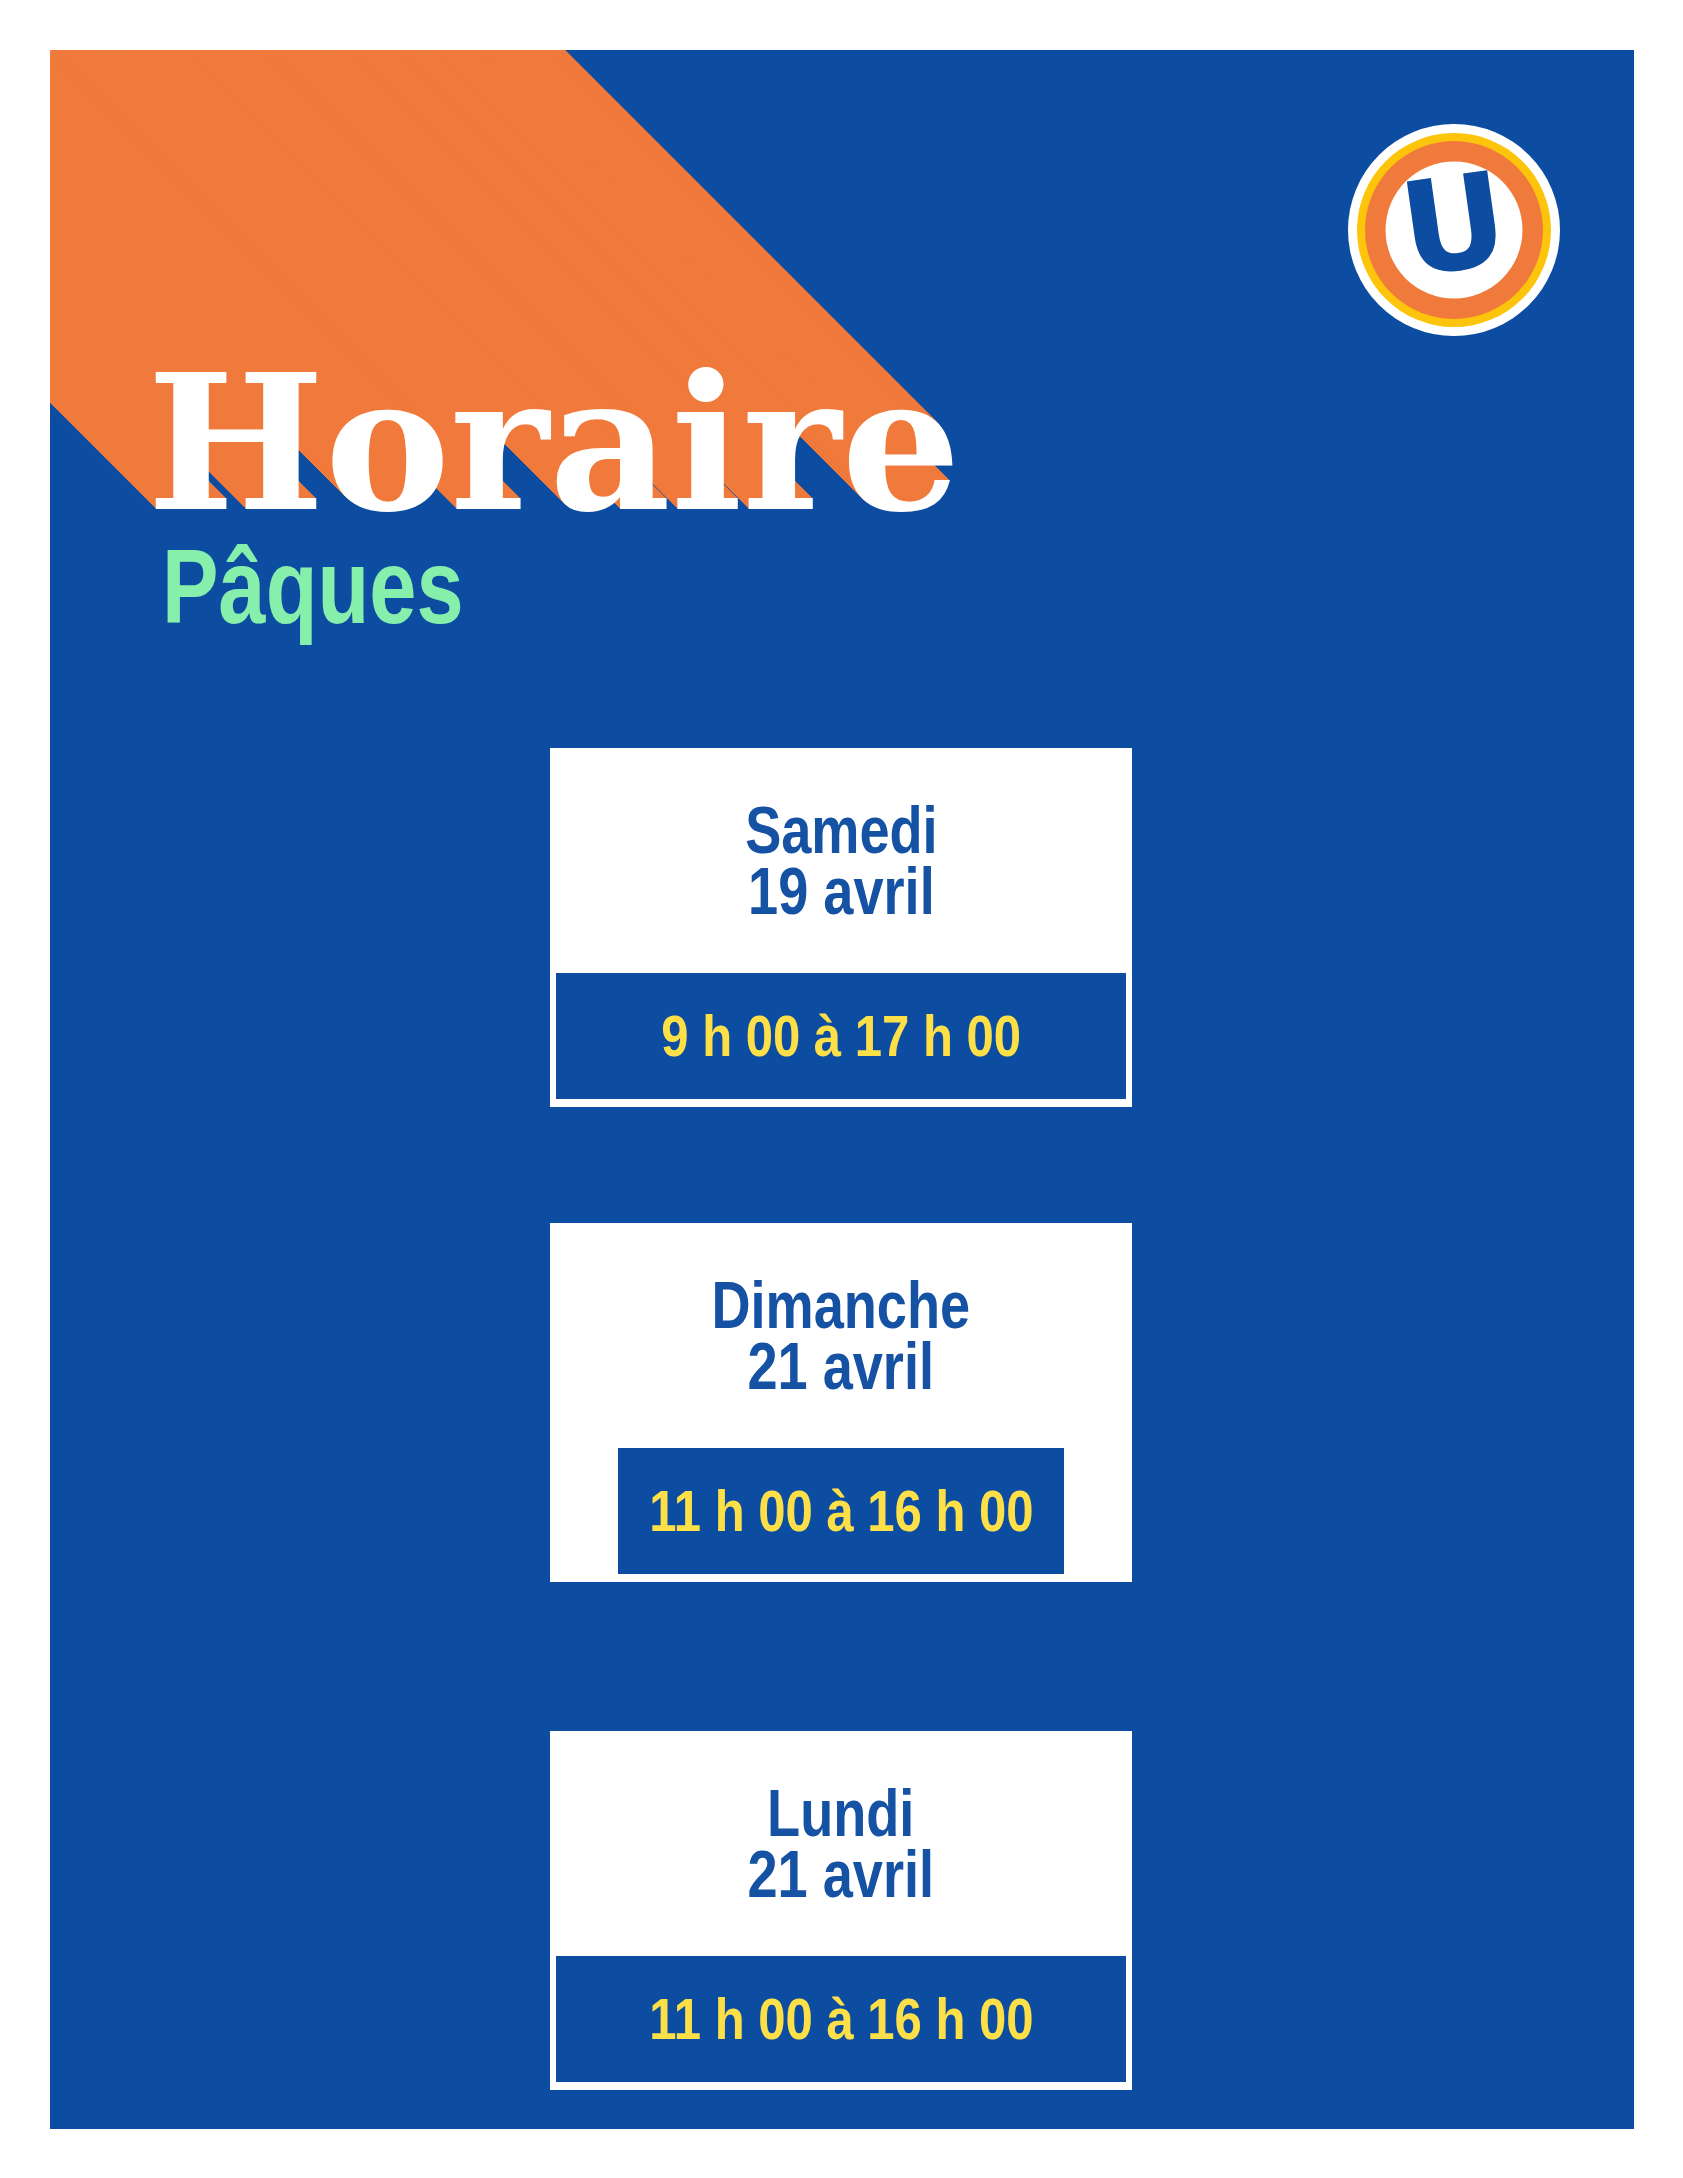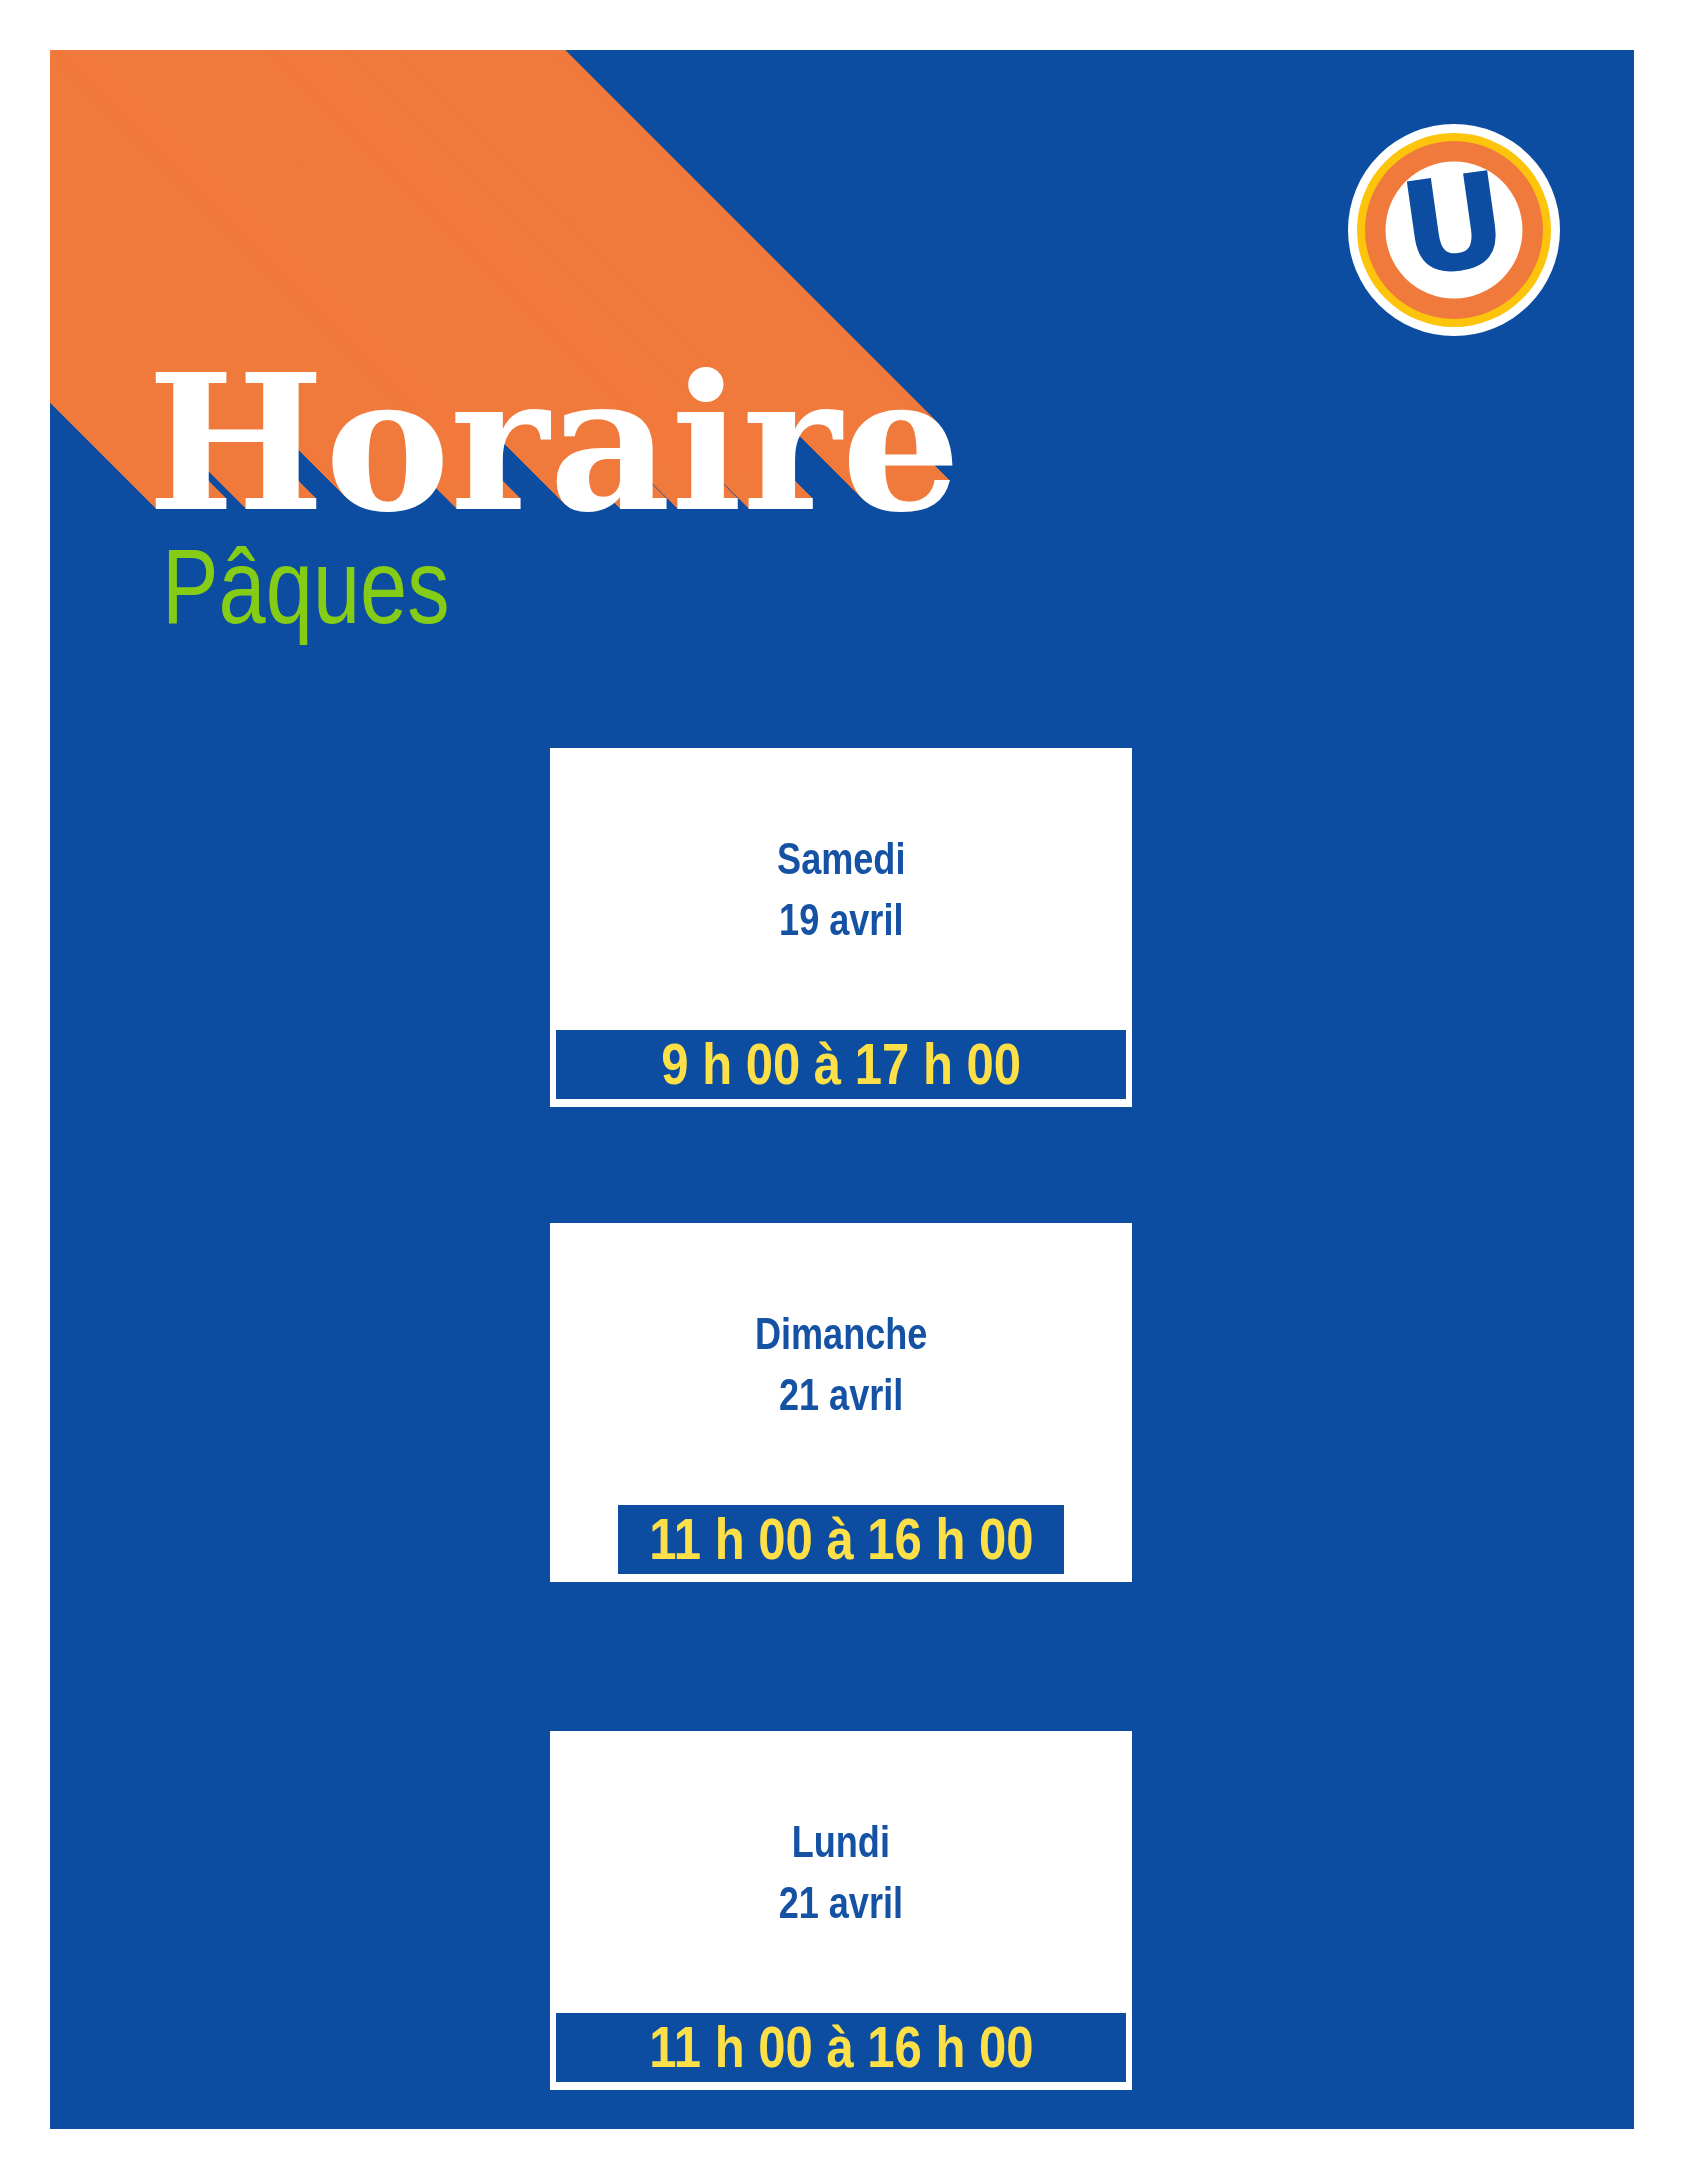--- a/index.html
+++ b/index.html
@@ -6,42 +6,42 @@
   .page{position:relative;width:1683px;height:2178px;background:#ffffff;overflow:hidden;
         font-family:"Liberation Sans",sans-serif;}
   .canvas{position:absolute;left:50px;top:50px;width:1584px;height:2079px;
           background:#0d4da1;overflow:hidden;}
 
   
   .title{position:absolute;left:97px;top:299px;margin:0;
          font-family:"DejaVu Serif",serif;font-weight:bold;
          font-size:188px;line-height:1;color:#ffffff;white-space:nowrap;z-index:2;}
   .subtitle{position:absolute;left:112px;top:483px;z-index:2;
-            font-size:106px;line-height:1;font-weight:normal;color:#84cc16;white-space:nowrap;}
+            font-size:106px;line-height:1;font-weight:bold;color:#86efac;white-space:nowrap;}
   .subtitle .squeeze{display:inline-block;transform:scaleX(0.80);transform-origin:left center;}
 
   
   .logo{position:absolute;left:1298px;top:74px;width:212px;height:212px;z-index:2;}
   .logo .ring,.logo .disc{position:absolute;border-radius:50%;top:50%;left:50%;
                           transform:translate(-50%,-50%);}
   .ring-outer {width:212px;height:212px;background:#ffffff;}
   .ring-yellow{width:194px;height:194px;background:#fcc40a;}
   .ring-orange{width:178px;height:178px;background:#f07a3c;}
   .disc-inner {width:137px;height:137px;background:#ffffff;}
   .logo .u{position:absolute;top:50%;left:50%;
            transform:translate(-50%,-54%) rotate(-8deg);
            font-family:"DejaVu Sans",sans-serif;font-weight:bold;font-size:129px;
            line-height:1;color:#0d4da1;}
 
   
   .card{position:absolute;left:500px;width:582px;height:359px;background:#ffffff;
         box-sizing:border-box;padding:0 6px 8px 6px;display:flex;flex-direction:column;}
   .card-1{top:698px;} .card-2{top:1173px;align-items:center;} .card-3{top:1648px;margin-top:33px;}
-  .card-day{height:282px;display:flex;align-items:center;justify-content:center;
-            text-align:center;color:#1552a4;font-weight:bold;font-size:44px;line-height:61px;}
+  .card-day{height:225px;display:flex;align-items:center;justify-content:center;
+            text-align:center;color:#1552a4;font-weight:bold;font-size:66px;line-height:61px;}
   .card-day .squeeze{display:inline-block;transform:scaleX(0.82);transform-origin:center center;}
   .card-time{flex:1;background:#0d4da1;display:flex;align-items:center;justify-content:center;
              color:#fde047;font-weight:bold;font-size:57px;line-height:1;white-space:nowrap;}
   .card-time .squeeze{display:inline-block;transform:scaleX(0.86);transform-origin:center center;}
 </style>
 </head>
 <body>
 
 <div class="page">
   <div class="canvas">

